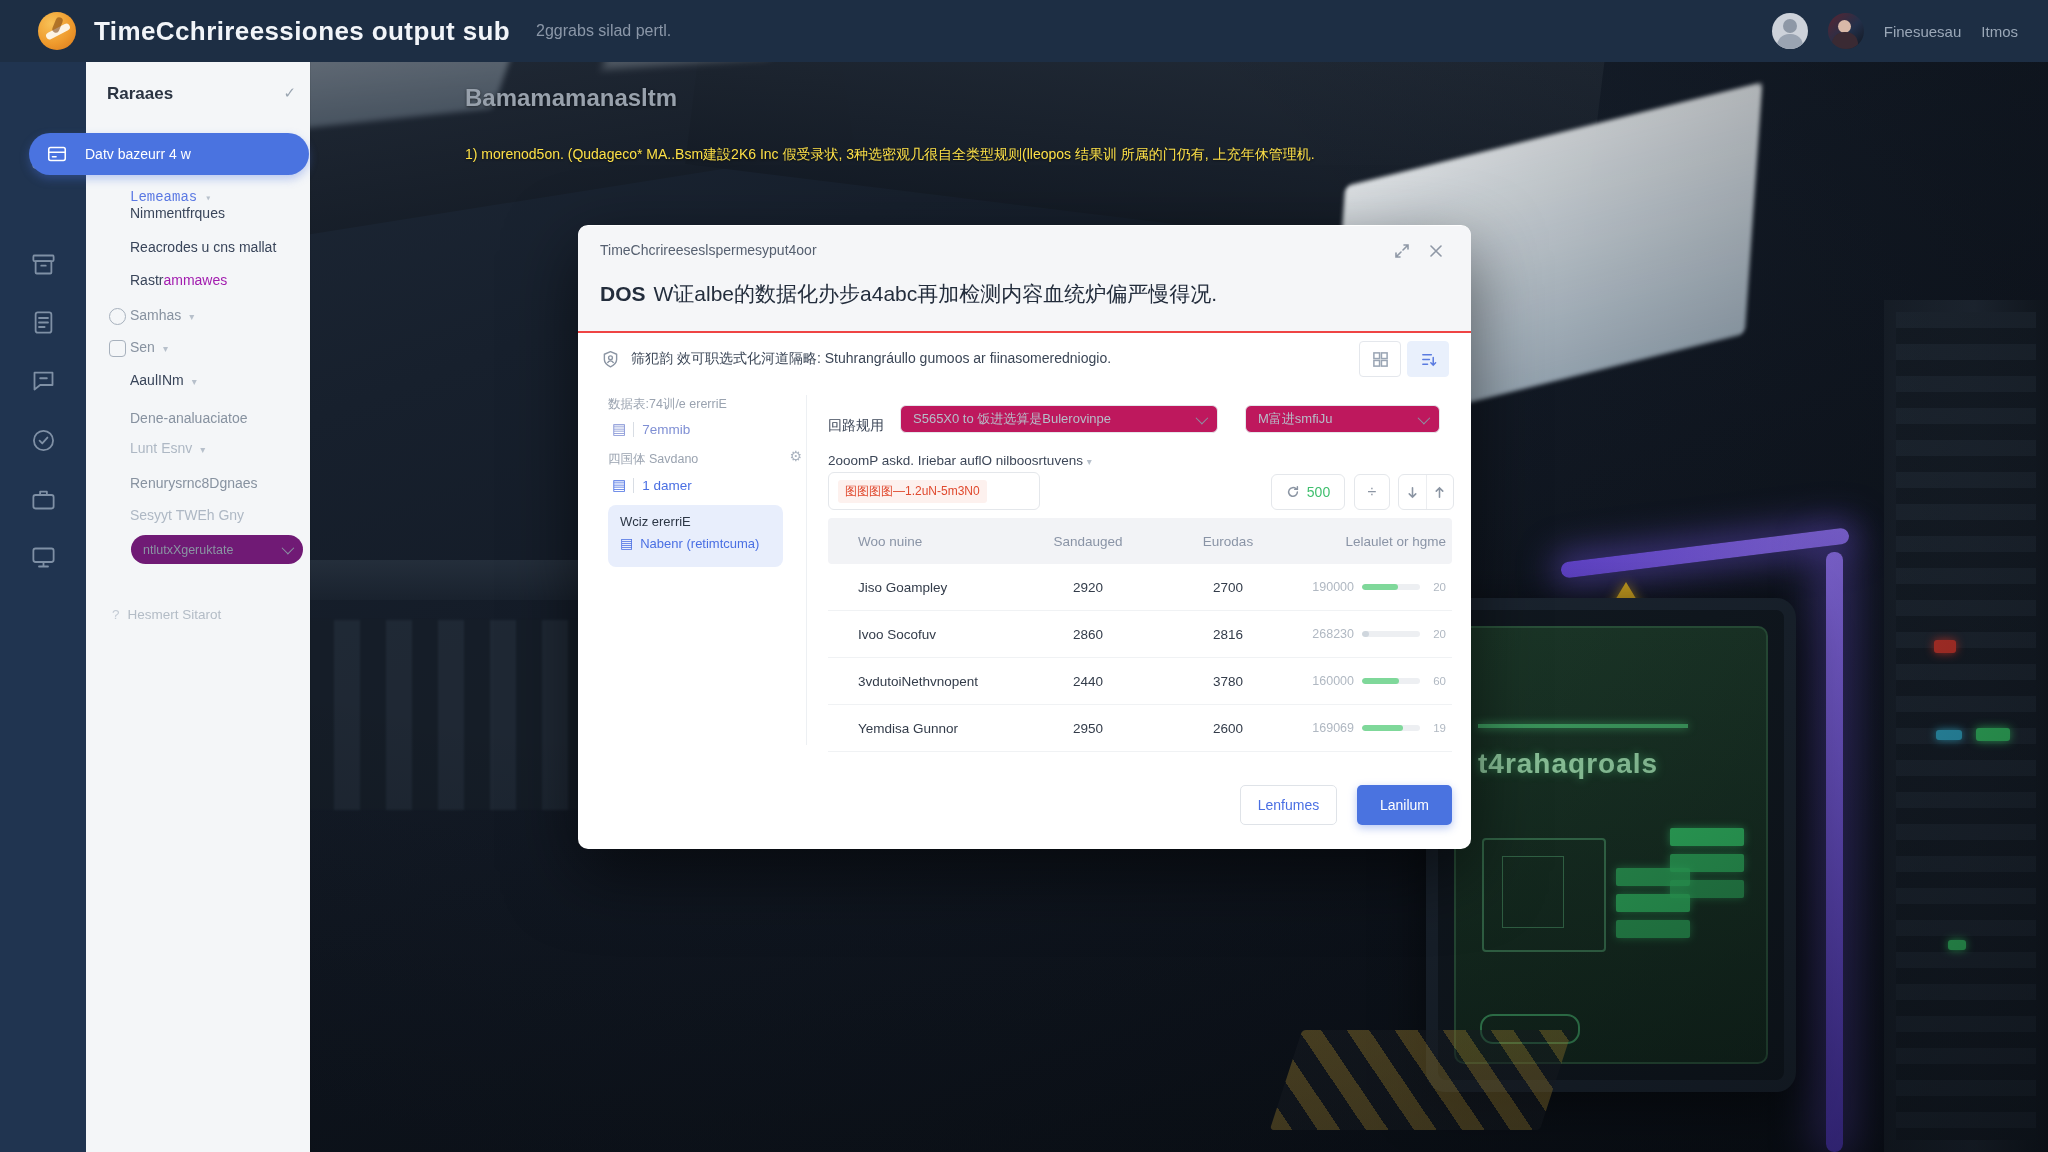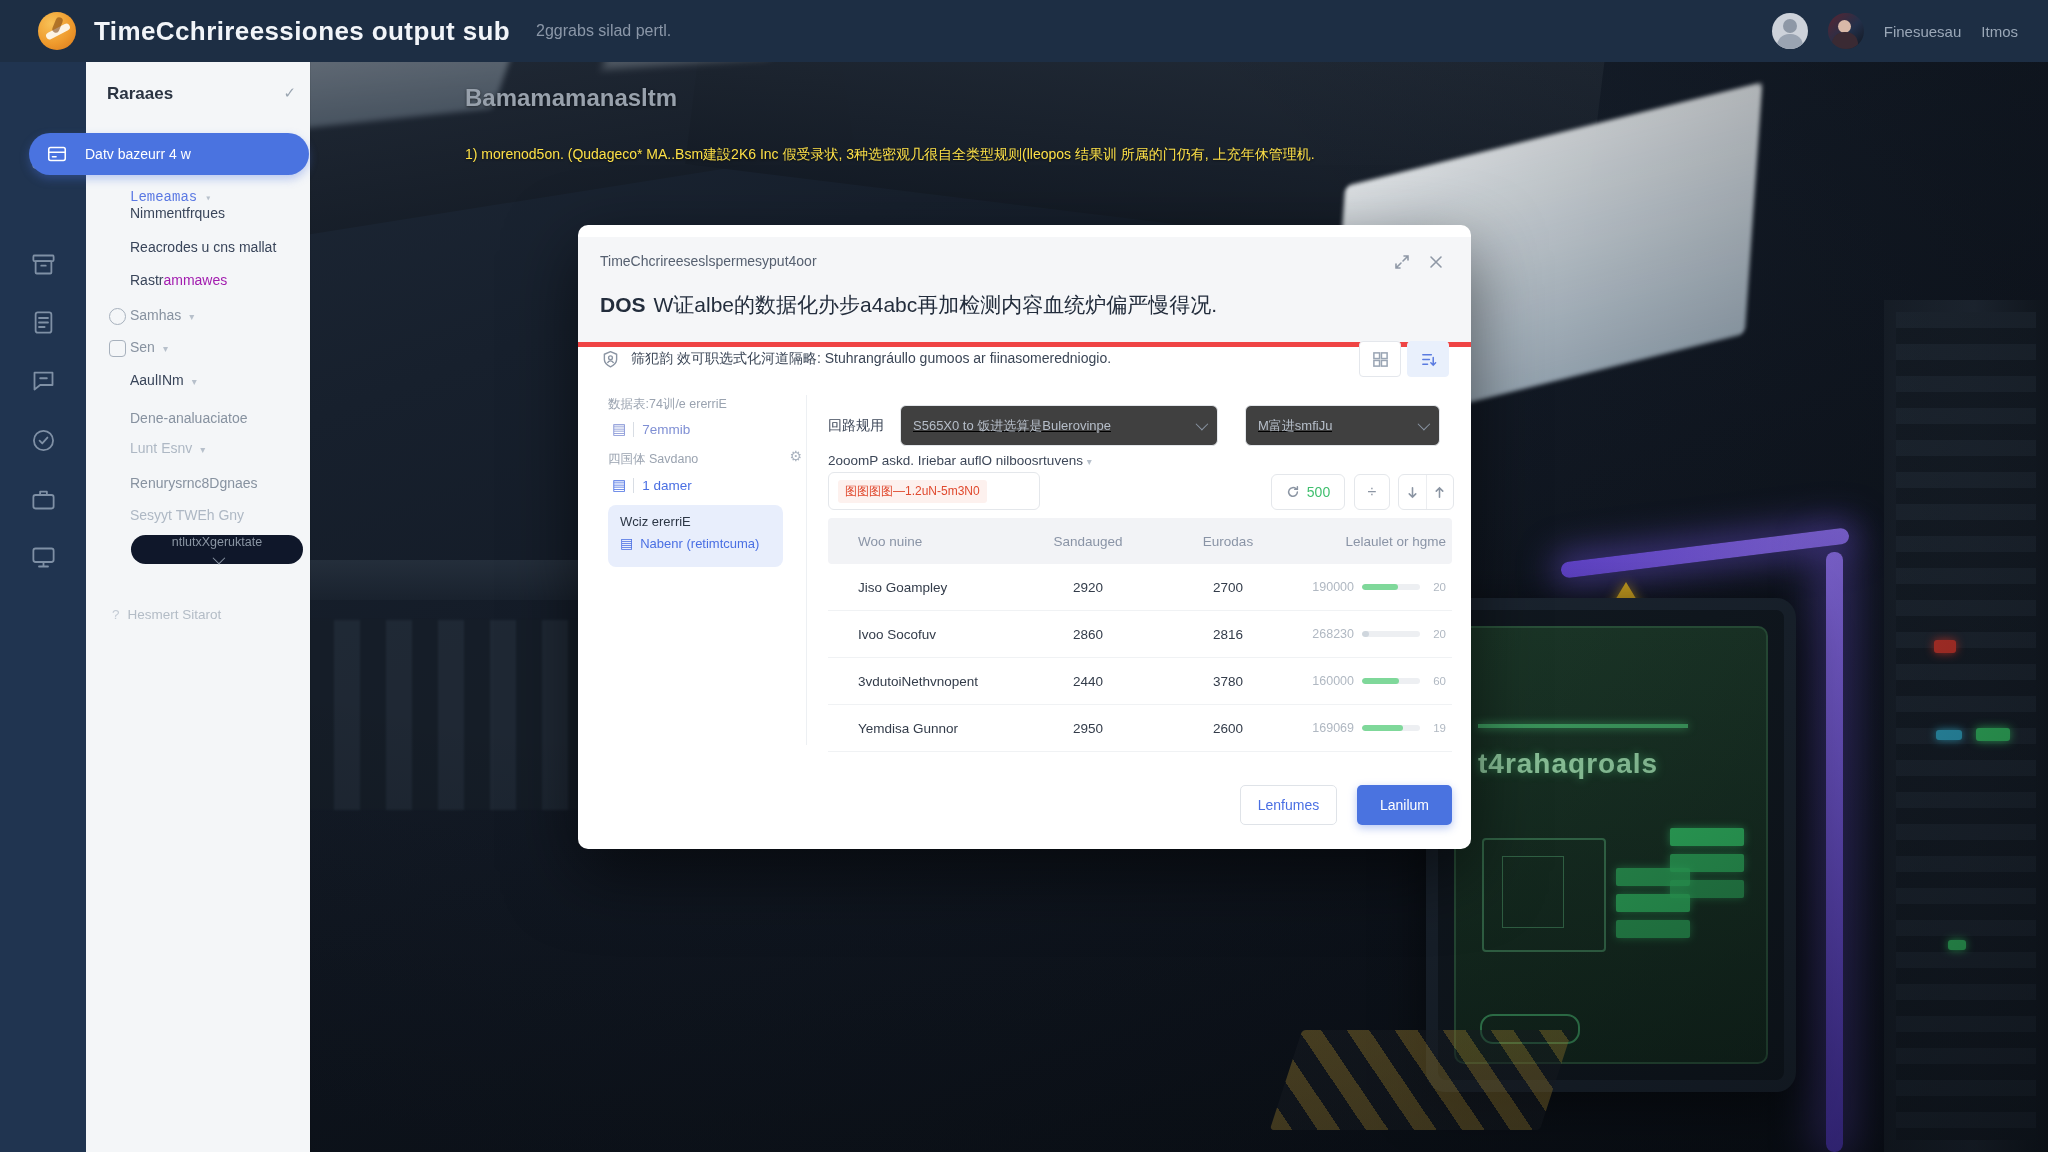--- a/index.html
+++ b/index.html
@@ -66,34 +66,34 @@
   .sel-pill span{color:#fff;font-size:14px;margin-left:17px;}
   .p-item{position:absolute;left:44px;font-size:14px;color:#556070;white-space:nowrap;}
   .p-item .chev{color:#b7c0cb;font-size:10px;margin-left:8px;}
   .p-ico{position:absolute;left:-21px;top:1px;width:15px;height:15px;border:1.4px solid #a7b1bd;border-radius:4px;}
   .p-ico.round{border-radius:50%;}
   .c-blue{color:#5b79e3;}
   .c-dark{color:#39455a;}
   .c-grey{color:#8792a0;}
   .c-light{color:#aeb8c4;}
   .c-green{color:#a21caf;}
-  .p-select{position:absolute;left:45px;top:473px;width:172px;height:29px;background:#0f172a;border-radius:15px;display:flex;align-items:center;justify-content:space-between;padding:0 12px;box-sizing:border-box;cursor:pointer;flex-direction:column;}
+  .p-select{position:absolute;left:45px;top:473px;width:172px;height:29px;background:#701a75;border-radius:15px;display:flex;align-items:center;justify-content:space-between;padding:0 12px;box-sizing:border-box;cursor:pointer;}
   .p-select span{font-size:12.5px;color:#8a95a3;}
   .caret{width:8px;height:8px;border-right:1.6px solid #8a95a3;border-bottom:1.6px solid #8a95a3;transform:rotate(45deg) translateY(-2px);}
   .p-footer{position:absolute;left:26px;top:545px;font-size:13.5px;color:#b3bcc6;}
   .p-footer .q{display:inline-block;margin-right:8px;color:#c3cbd4;}
 
   
   #content{position:absolute;left:465px;top:84px;z-index:10;}
   .c-title{font-size:24px;font-weight:bold;color:#98a1ac;text-shadow:0 1px 3px rgba(0,0,0,.5);}
   .c-desc{margin-top:34px;width:1080px;font-size:14px;color:#fde047;text-shadow:0 1px 2px rgba(0,0,0,.5);}
 
   
   #modal{position:absolute;left:578px;top:225px;width:893px;height:624px;background:#fff;border-radius:10px;z-index:40;box-shadow:0 24px 70px rgba(0,0,0,.55);overflow:hidden;}
-  .m-head{position:absolute;left:0;top:12px;right:0;height:105px;background:#f5f6f8;border-bottom:5px solid #ef4444;}
+  .m-head{position:absolute;left:0;top:1px;right:0;height:105px;background:#f5f6f8;border-bottom:2px solid #ef4444;}
   .m-title{position:absolute;left:22px;top:16px;font-size:14px;color:#566070;}
   .m-winbtn{position:absolute;top:16px;width:18px;height:18px;color:#8f98a6;cursor:pointer;}
   .m-winbtn svg{width:100%;height:100%;stroke:currentColor;fill:none;stroke-width:1.6;stroke-linecap:round;}
   .m-heading{position:absolute;left:22px;top:54px;font-size:21px;color:#232d3c;}
   .m-heading b{font-weight:bold;margin-right:8px;}
   .m-toolbar{position:absolute;left:0;top:105px;right:0;height:58px;display:flex;align-items:center;padding:0 22px;}
   .shield{width:21px;height:21px;margin-right:10px;color:#8b95a3;flex:none;}
   .shield svg{width:100%;height:100%;stroke:currentColor;fill:none;stroke-width:1.6;stroke-linejoin:round;}
   .m-notice{font-size:14px;color:#3b4656;}
   .seg{margin-left:auto;display:flex;gap:6px;}
@@ -110,21 +110,21 @@
   .tree-item .vr{width:1px;height:15px;background:#d8dde4;margin-right:8px;}
   .gear{position:absolute;right:4px;color:#aab3bf;font-size:14px;cursor:pointer;}
   .tree-sel{position:absolute;left:0;top:117px;width:175px;height:62px;background:#e8eefc;border-radius:8px;padding:9px 12px;box-sizing:border-box;cursor:pointer;}
   .tree-sel .t1{font-size:13px;color:#2c3645;}
   .tree-sel .t2{font-size:13px;color:#4a6fe3;margin-top:6px;display:flex;align-items:center;}
   .tree-sel .t2 .ti{margin-right:7px;font-size:14px;}
   .vdiv{position:absolute;left:228px;top:170px;width:1px;height:350px;background:#edf0f3;}
 
   
   .form-label{position:absolute;left:250px;top:192px;font-size:14px;color:#3d4758;}
-  .f-select{position:absolute;top:180px;height:41px;border:1px solid #e4e7eb;border-radius:6px;background:#404040;display:flex;align-items:center;justify-content:space-between;padding:0 12px;box-sizing:border-box;cursor:pointer;text-decoration:underline;}
+  .f-select{position:absolute;top:180px;height:28px;border:1px solid #e4e7eb;border-radius:6px;background:#be185d;display:flex;align-items:center;justify-content:space-between;padding:0 12px;box-sizing:border-box;cursor:pointer;}
   .f-select span{font-size:13px;color:#b6bec9;overflow:hidden;white-space:nowrap;}
   .f-sel1{left:322px;width:318px;}
   .f-sel2{left:667px;width:195px;}
   .f-sub{position:absolute;left:250px;top:228px;font-size:13.5px;color:#3d4758;}
   .f-sub .chev{color:#b7c0cb;font-size:10px;}
   .f-tag{position:absolute;left:250px;top:247px;width:212px;height:38px;border:1px solid #e4e7eb;border-radius:6px;display:flex;align-items:center;padding:0 9px;box-sizing:border-box;}
   .f-tag span{font-size:12px;color:#e0492e;background:#fdf1ee;padding:3px 7px;border-radius:3px;white-space:nowrap;}
   .f-count{position:absolute;left:693px;top:249px;width:72px;height:34px;border:1px solid #e4e7eb;border-radius:6px;display:flex;align-items:center;justify-content:center;gap:7px;cursor:pointer;background:#fff;}
   .f-count svg{width:14px;height:14px;stroke:#8b95a3;fill:none;stroke-width:1.7;stroke-linecap:round;}
   .f-count span{font-size:14px;color:#3fbf6e;}

